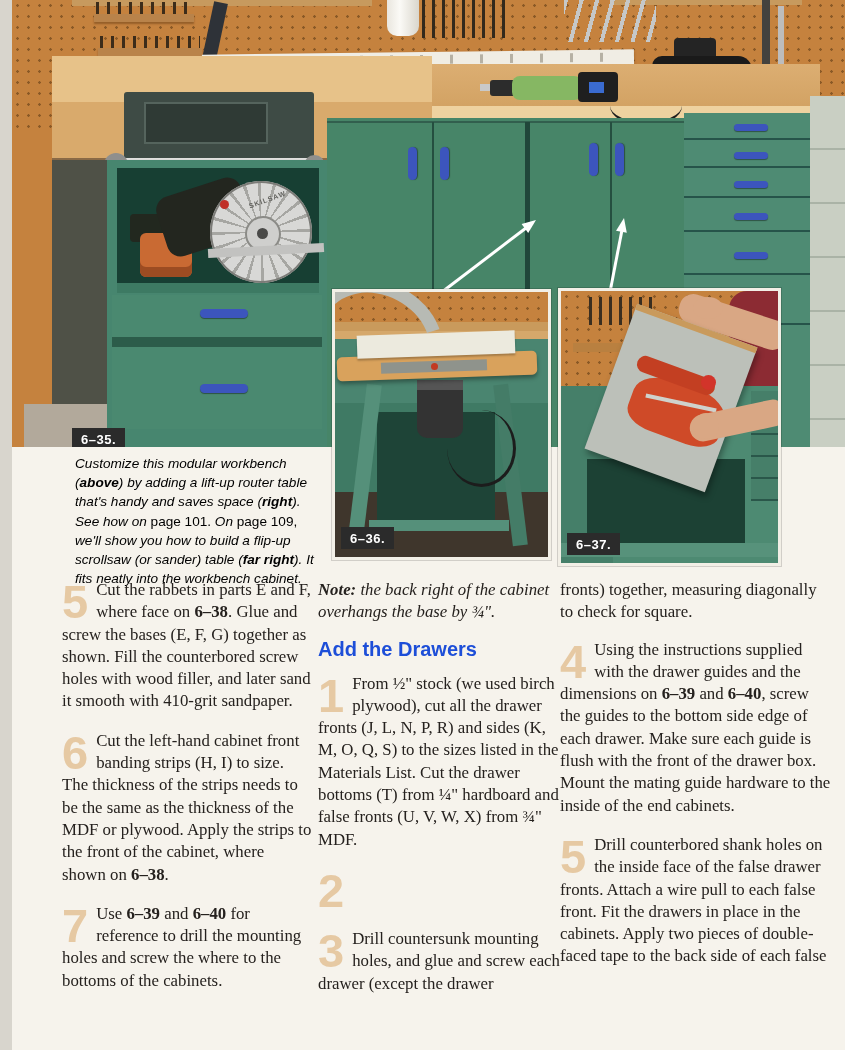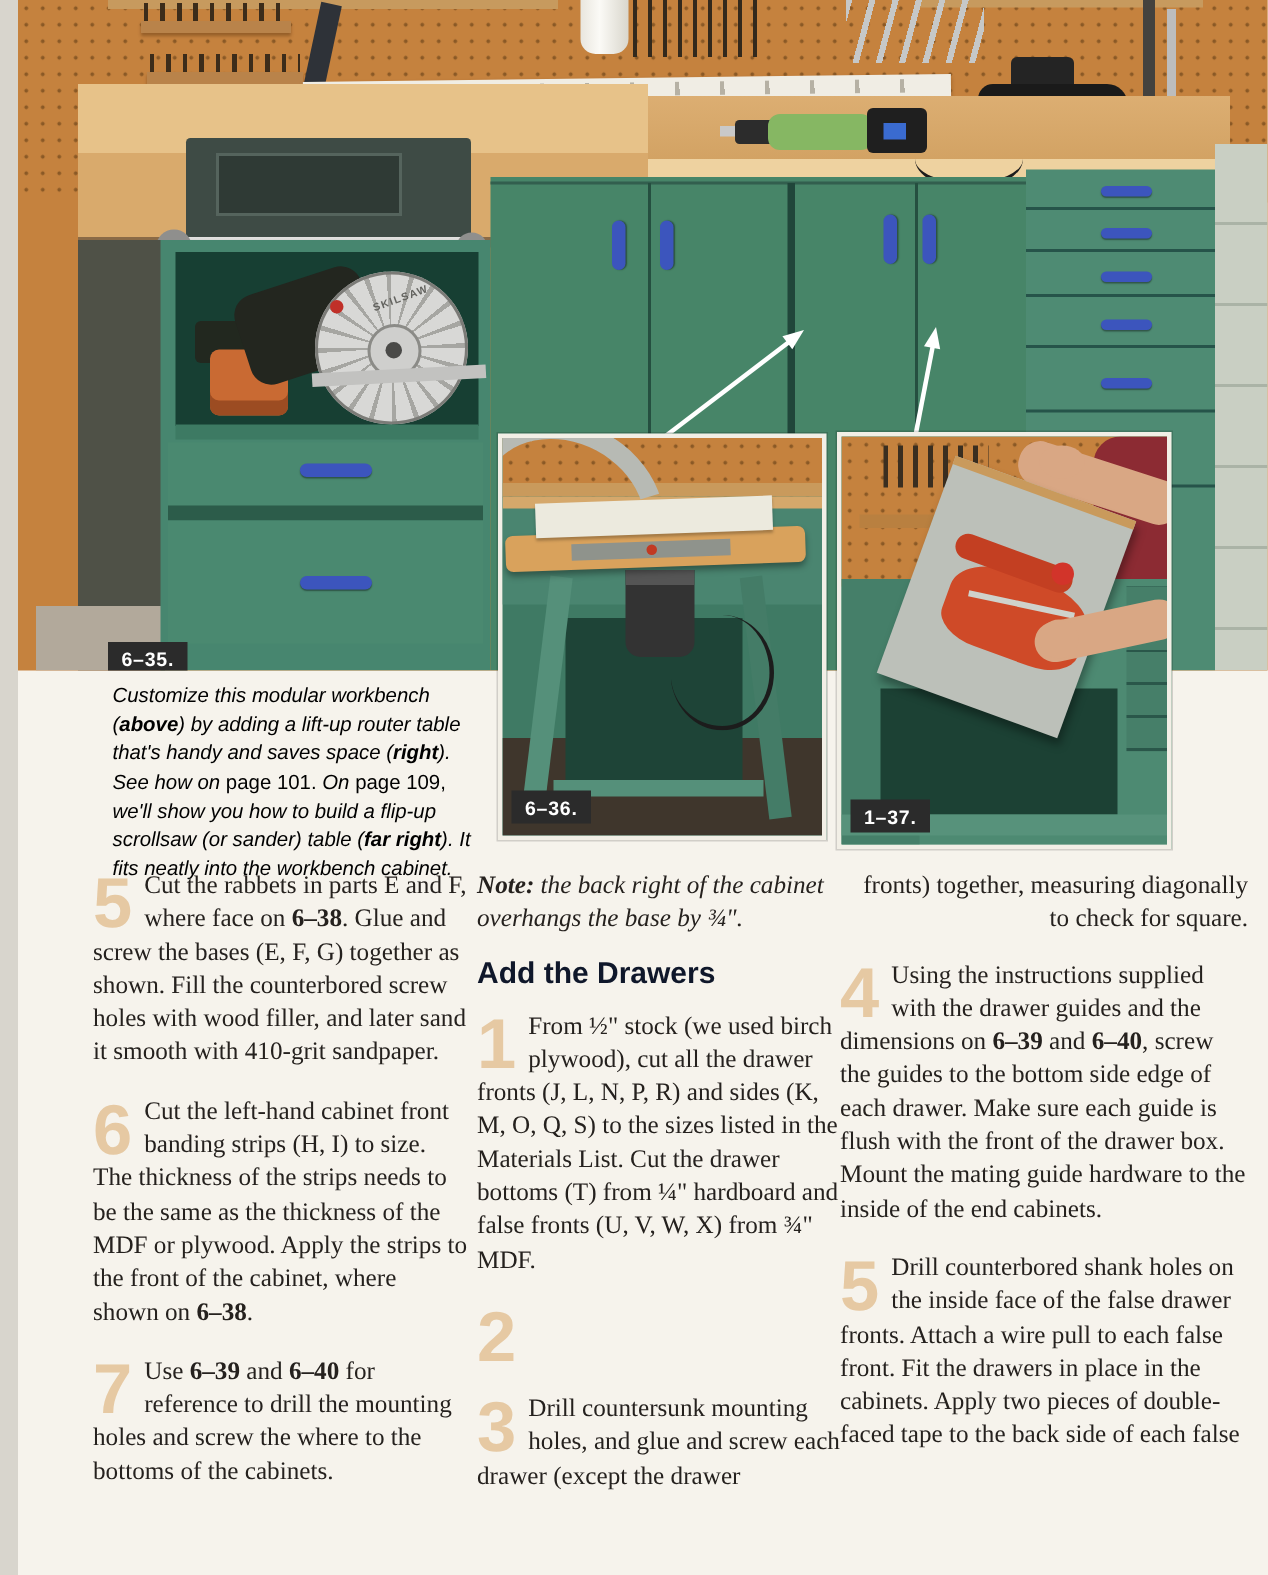--- a/index.html
+++ b/index.html
@@ -135,22 +135,22 @@
   #caption .u{font-style:normal;}
   
   .col{position:absolute;top:579px;font-size:16.8px;line-height:22.3px;}
   #col1{left:62px;width:250px;}
   #col2{left:318px;width:242px;}
   #col3{left:560px;width:272px;}
   .step{overflow:hidden;margin-bottom:17px;}
   .stepnum{float:left;font:700 47px/40px "Liberation Sans",sans-serif;color:#e6c9a3;margin:3px 8px 0 0;}
   .b{font-weight:bold;}
   #note{font-style:italic;margin-bottom:14px;}
-  #heading{font:700 20px/22px "Liberation Sans",sans-serif;color:#0f172a;margin:0 0 13px;}
-  #continuation{margin-bottom:15px;text-align:right;}
+  #heading{font:700 20px/22px "Liberation Sans",sans-serif;color:#1d4ed8;margin:0 0 13px;}
+  #continuation{margin-bottom:15px;}
 </style>
 </head>
 <body>
 
 <div class="abs" id="scan-edge-left"></div>
 
 <div class="abs" id="photo">
   <div class="abs pegboard" id="peg-main"></div>
   <div class="abs woodstrip" style="left:60px;top:0;width:300px;height:6px;"></div>
   <div class="abs woodstrip" style="left:600px;top:0;width:190px;height:5px;"></div>
@@ -285,21 +285,21 @@
   <div class="abs" id="i37-bank"></div>
   <div class="abs" id="i37-panel"></div>
   <div class="abs" id="i37-saw-table"></div>
   <div class="abs" id="i37-saw-base"></div>
   <div class="abs" id="i37-saw-arm"></div>
   <div class="abs" id="i37-saw-knob"></div>
   <div class="abs" id="i37-saw-rod"></div>
   <div class="abs" id="i37-hand-top"></div>
   <div class="abs" id="i37-arm-low"></div>
   <div class="abs" id="i37-hand-low"></div>
-  <div class="figlabel" style="left:6px;bottom:8px;">1–37.</div>
+  <div class="figlabel" style="left:6px;bottom:8px;">6–37.</div>
 </div>
 
 <div class="abs" id="caption"><span>Customize this modular workbench (</span><span class="b">above</span><span>) by adding a lift-up router table that's handy and saves space (</span><span class="b">right</span><span>). See how on </span><span class="u">page 101.</span><span> On </span><span class="u">page 109,</span><span> we'll show you how to build a flip-up scrollsaw (or sander) table (</span><span class="b">far right</span><span>). It fits neatly into the workbench cabinet.</span></div>
 
 <div class="col" id="col1">
   <div class="step">
     <span class="stepnum">5</span><span><span>Cut the rabbets in parts E and F, where face on </span><span class="b">6–38</span><span>. Glue and screw the bases (E, F, G) together as shown. Fill the counterbored screw holes with wood filler, and later sand it smooth with 410-grit sandpaper.</span></span>
   </div>
   <div class="step">
     <span class="stepnum">6</span><span><span>Cut the left-hand cabinet front banding strips (H, I) to size. The thickness of the strips needs to be the same as the thickness of the MDF or plywood. Apply the strips to the front of the cabinet, where shown on </span><span class="b">6–38</span><span>.</span></span>

